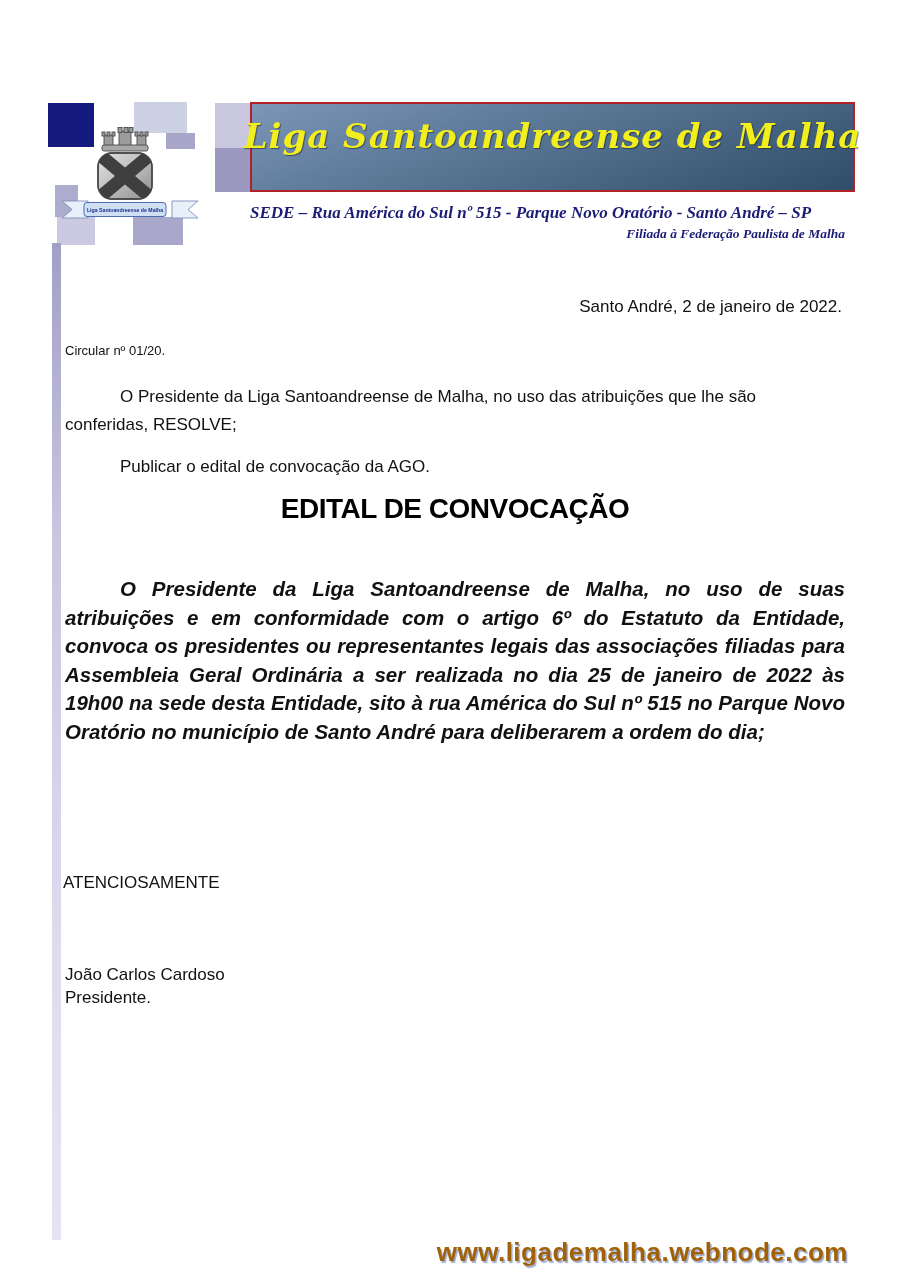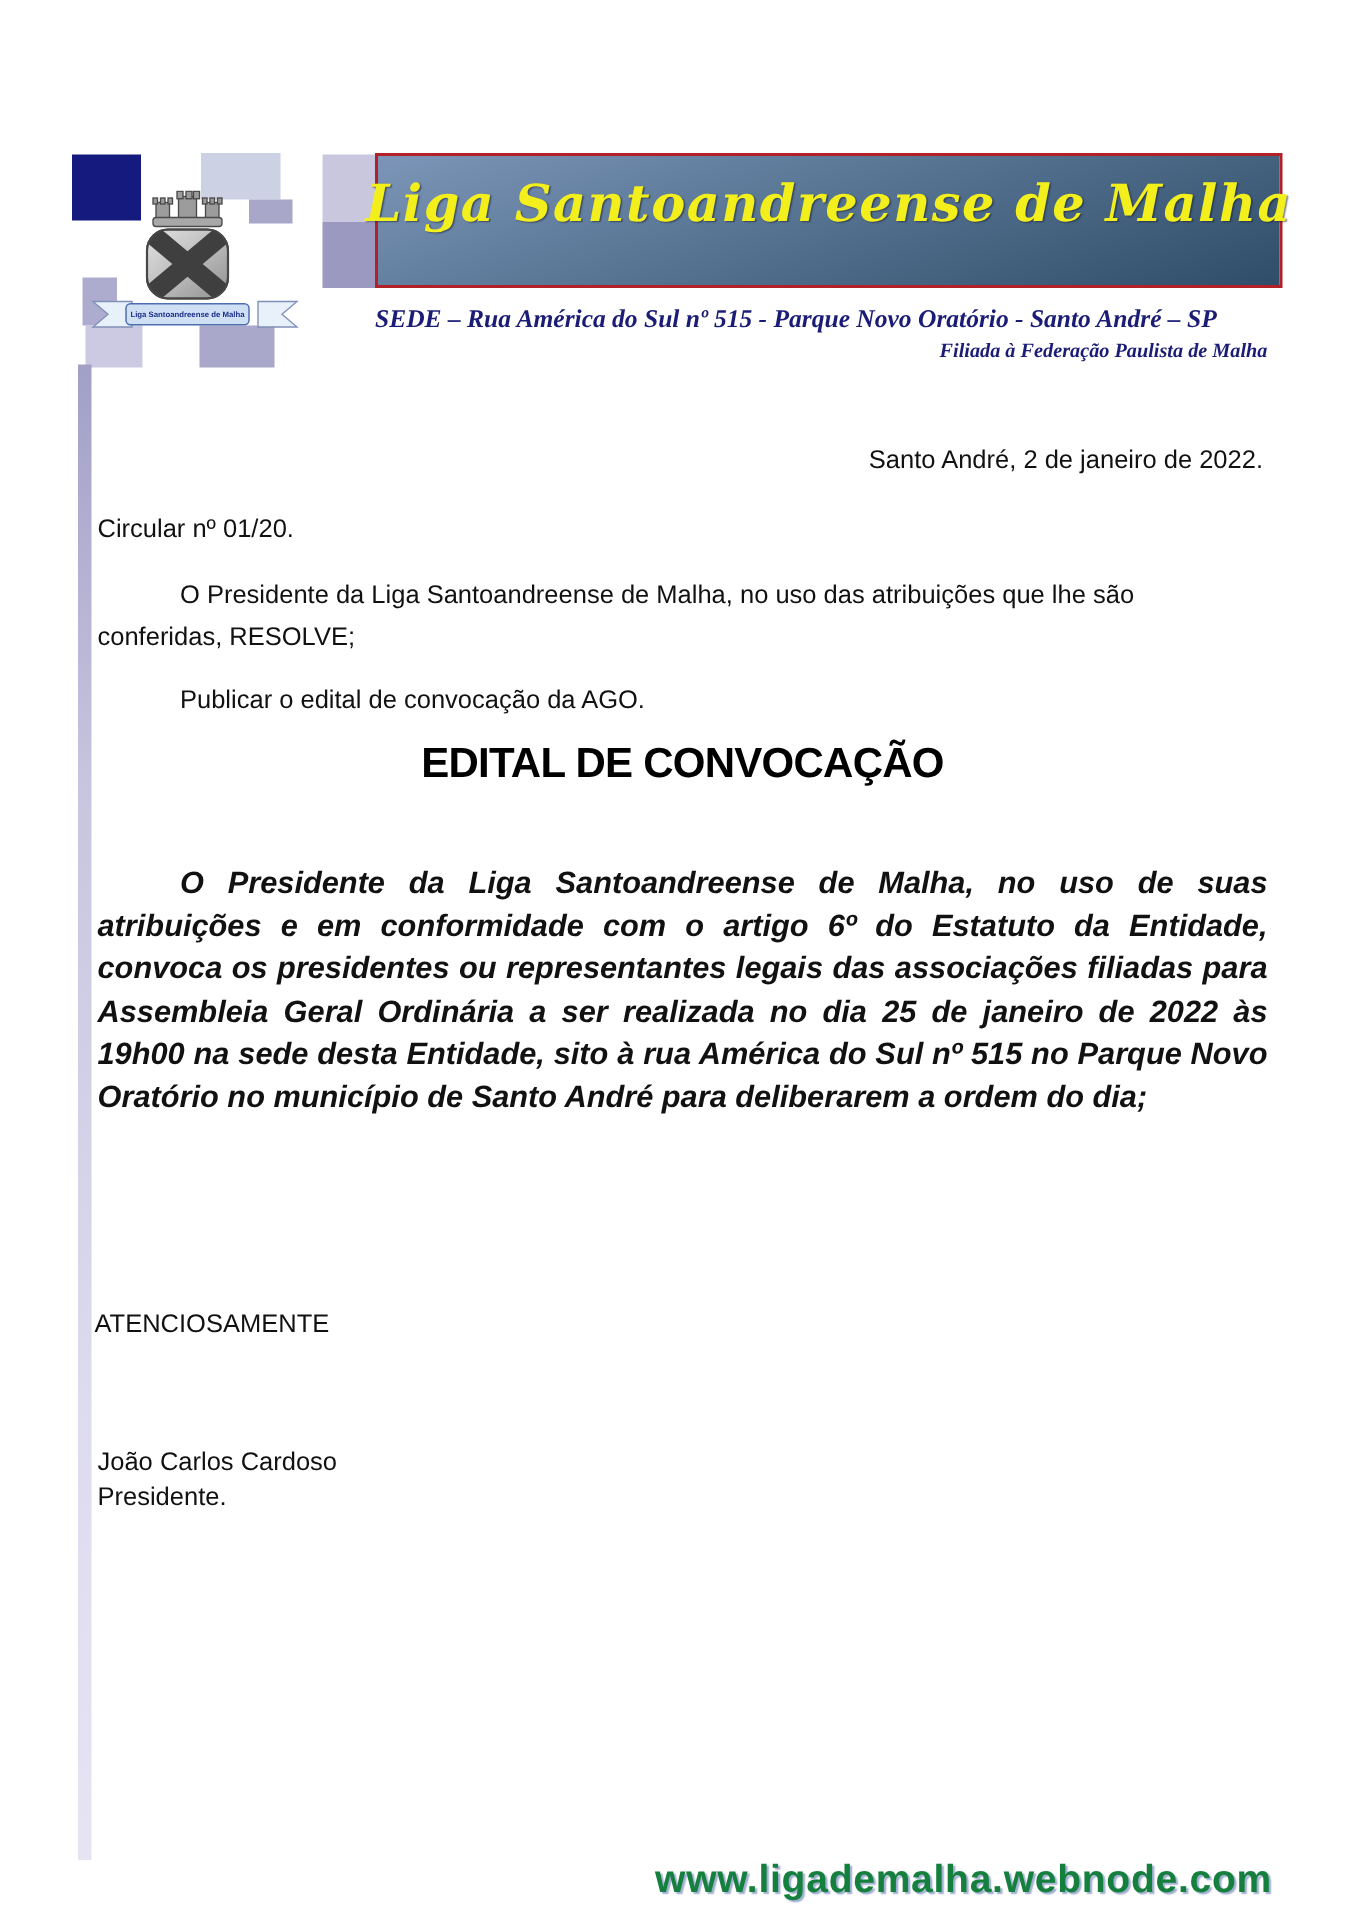--- a/index.html
+++ b/index.html
@@ -94,21 +94,21 @@
 
   
   .dateline {
     position: absolute;
     right: 63px; top: 270px;
     font-size: 17px;
   }
   .reference {
     position: absolute;
     left: 65px; top: 316px;
-    font-size: 17px;
+    font-size: 13px;
   }
   .opening-par {
     position: absolute;
     left: 65px; top: 356px;
     width: 760px;
     font-size: 17px;
     line-height: 28px;
     text-indent: 55px;
   }
   .resolution-par {
@@ -158,21 +158,21 @@
     line-height: 23px;
   }
 
   
   .footer-url {
     position: absolute;
     right: 57px; top: 1210px;
     font-size: 26px;
     font-weight: bold;
     letter-spacing: 0.5px;
-    color: #15803d;
+    color: #a16207;
     text-shadow: 1.5px 1.5px 1px rgba(40, 70, 150, 0.45);
     text-decoration: none;
     white-space: nowrap;
   }
 </style>
 </head>
 <body>
 
 <div class="page">
 

